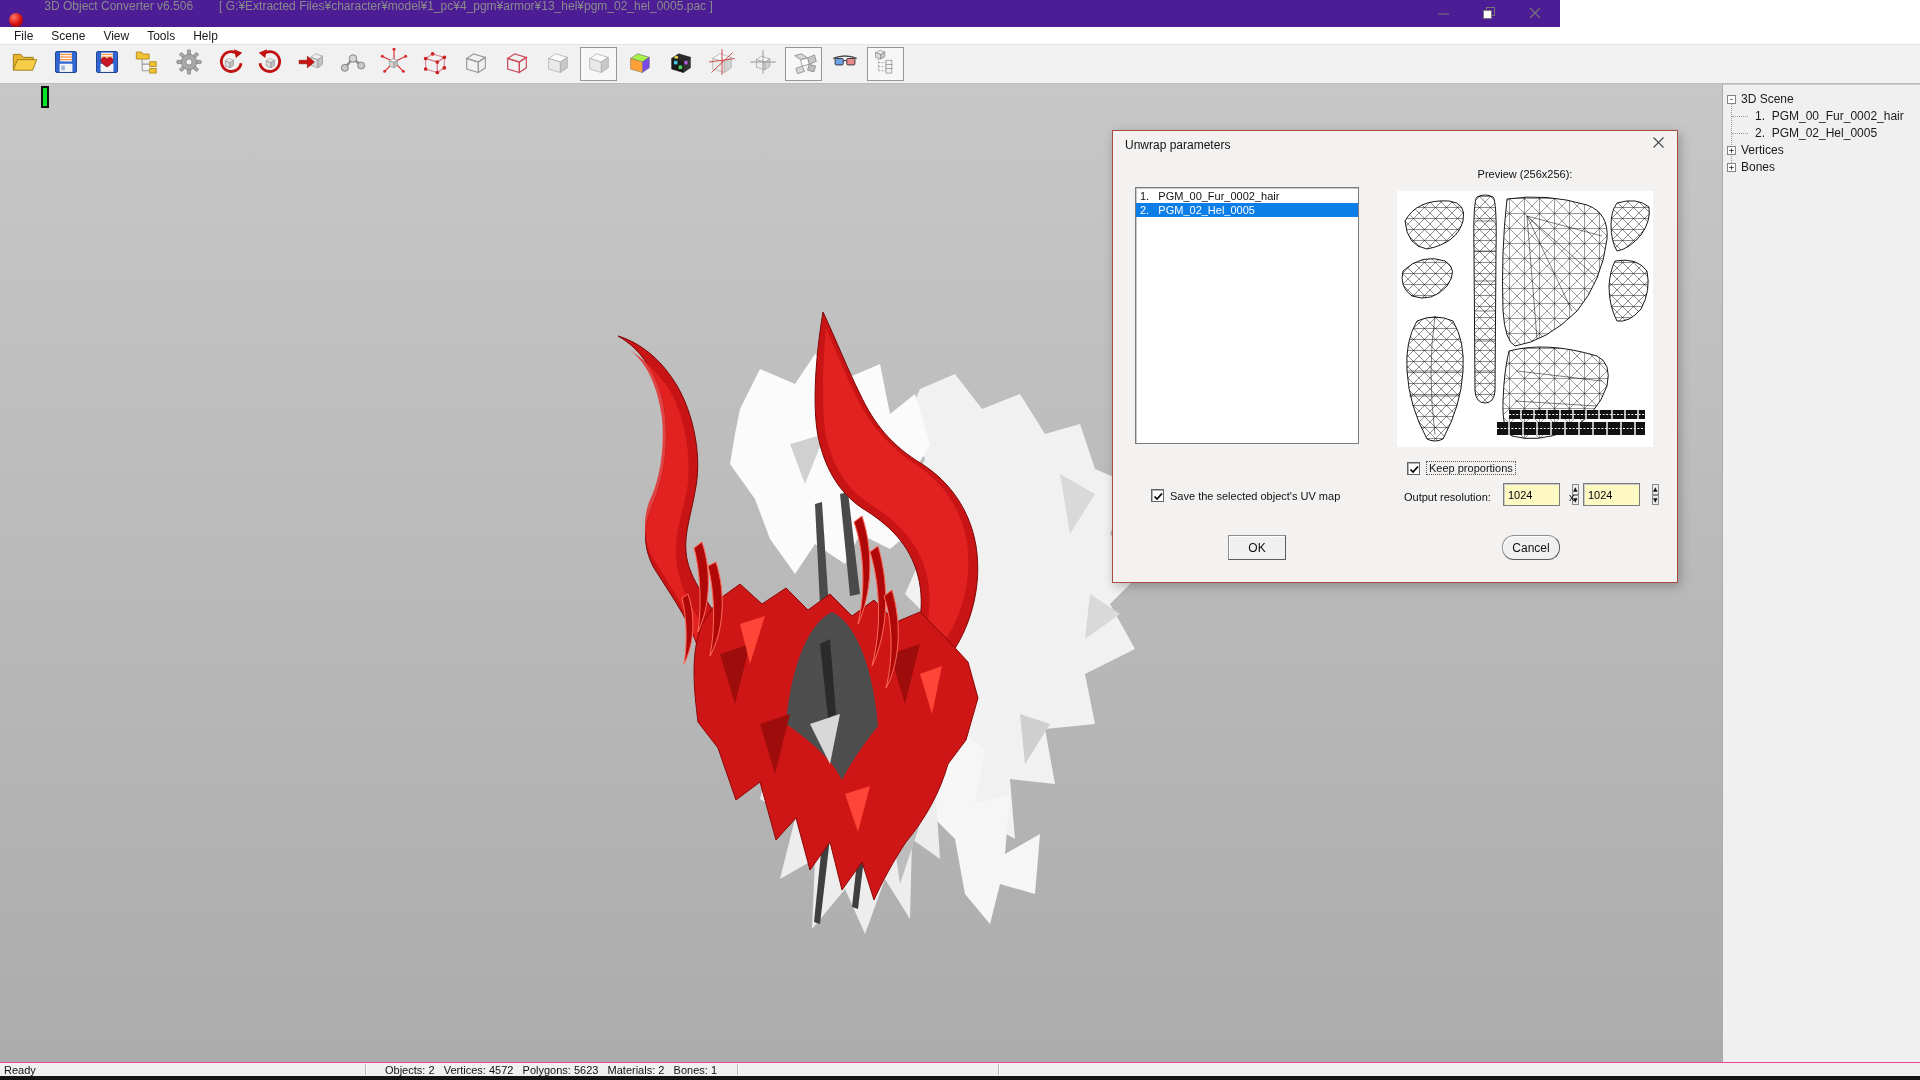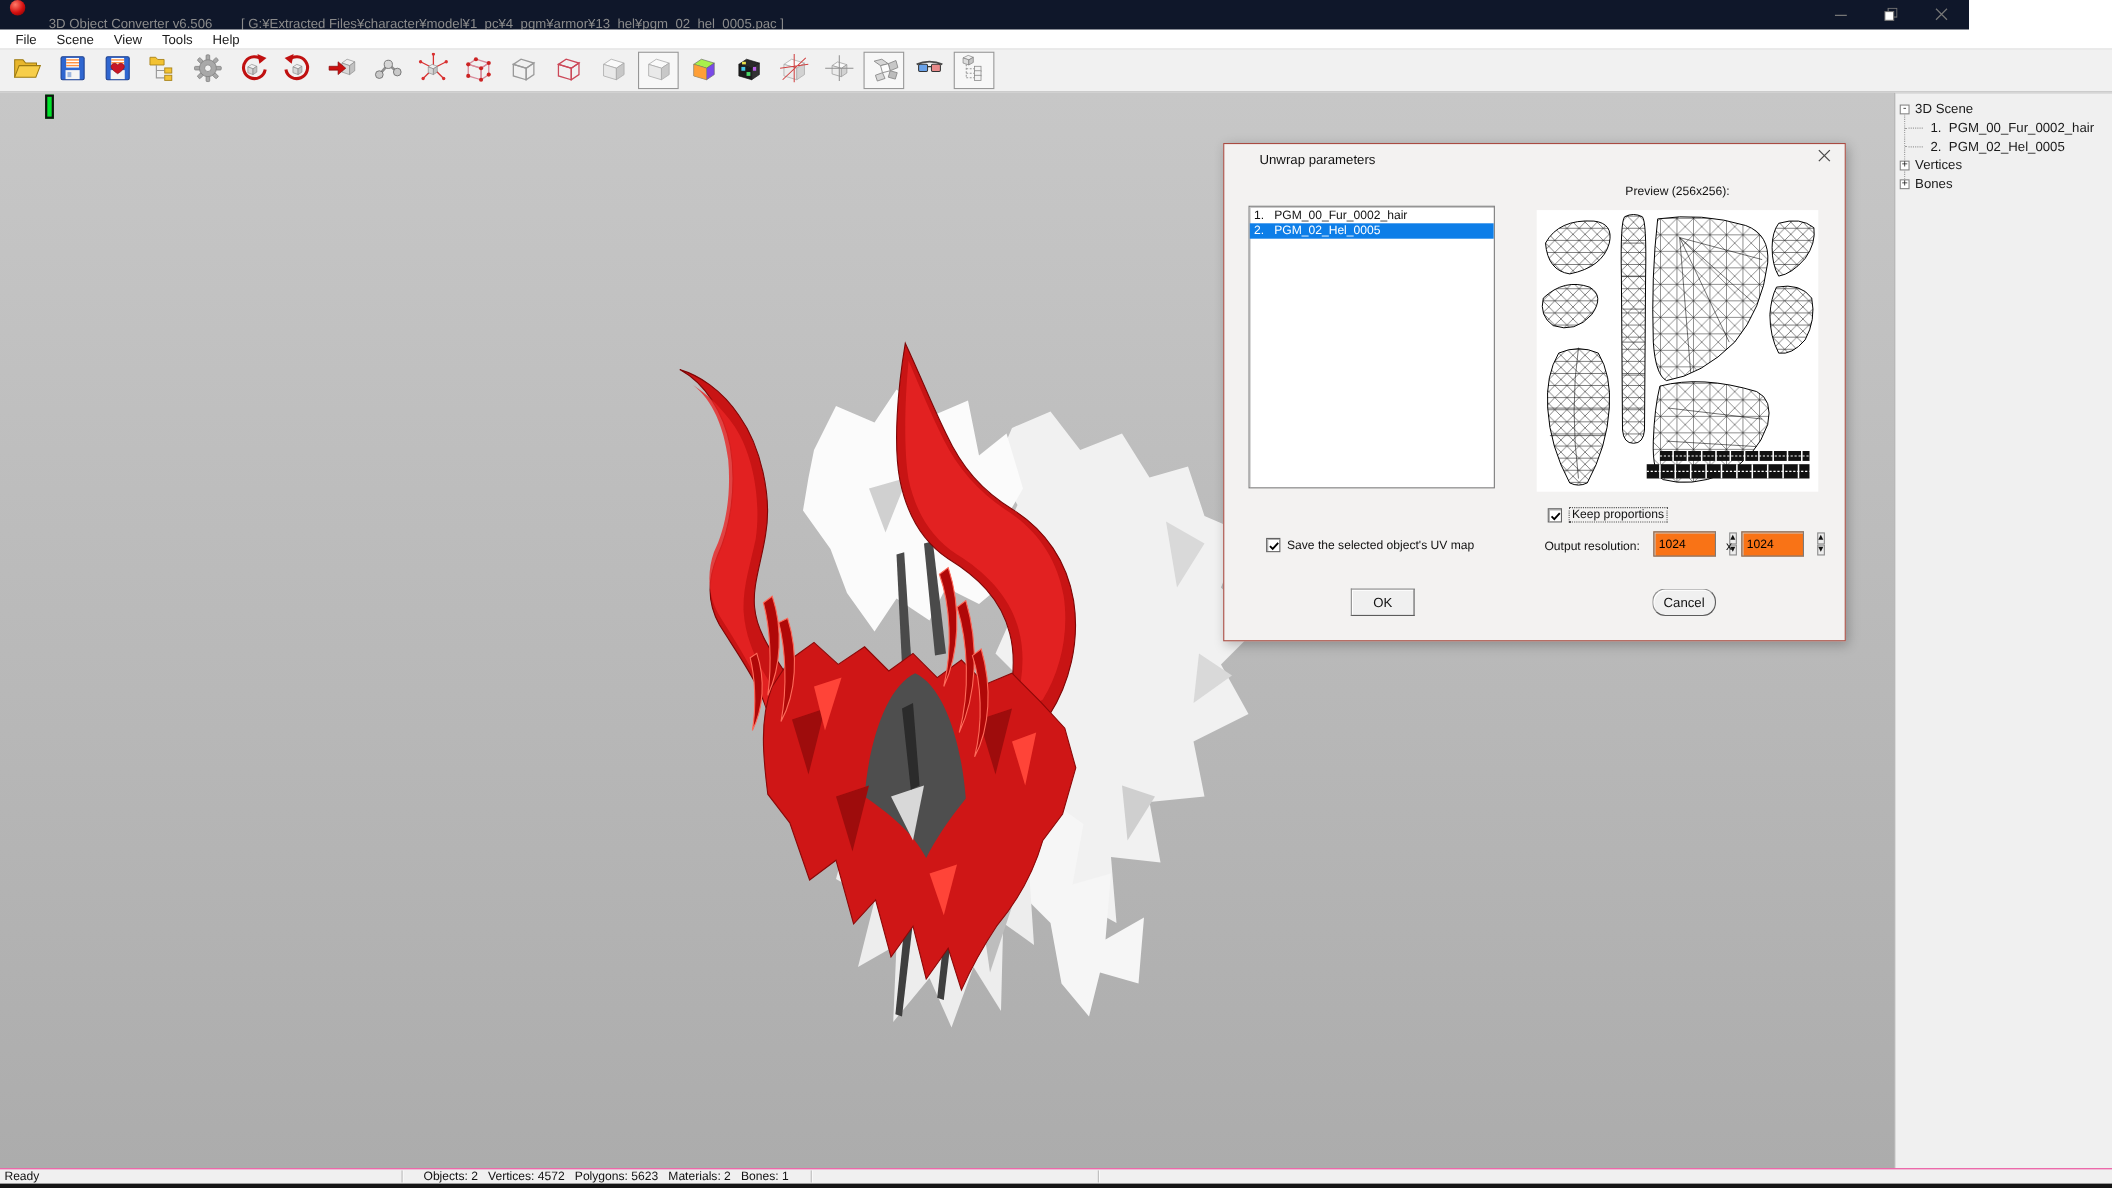--- a/index.html
+++ b/index.html
@@ -1,21 +1,21 @@
 <!DOCTYPE html>
 <html><head>
 <meta charset="utf-8">
 <style>
   * { margin:0; padding:0; box-sizing:border-box; }
   html,body { width:1920px; height:1080px; overflow:hidden; background:#fff;
               font-family:"Liberation Sans", sans-serif; }
 
   
-  #titlebar { position:absolute; left:0; top:0; width:1790px; height:27px; background:#0f172a;
-              display:flex; align-items:flex-start; }
+  #titlebar { position:absolute; left:0; top:0; width:1560px; height:27px; background:#4c1d95;
+              display:flex; align-items:flex-end; }
   #app-icon { width:14px; height:14px; border-radius:50%; margin:0 8px 0 9px;
               background:radial-gradient(circle at 35% 30%, #ff7a68, #d40f0f 55%, #6e0000 100%); }
   #title-text { font-size:12px; color:#8b8b8b; white-space:pre; }
   #title-path { margin-left:26px; }
   .wctl { width:46px; height:26px; display:flex; align-items:center; justify-content:center;
           color:#767676; font-size:13px; }
   #win-controls { position:absolute; right:2px; top:0; display:flex; }
 
   
   #menubar { position:absolute; left:0; top:27px; width:1920px; height:17px; background:#fff;
@@ -54,37 +54,37 @@
                border-top:1px solid #ec4899; font-size:11px; color:#111; }
   .sb-text { position:absolute; top:1px; white-space:pre; }
   .sb-div { position:absolute; top:1px; bottom:1px; width:1px; background:#bcbcbc;
             box-shadow:1px 0 0 #fafafa; }
   #black-strip { position:absolute; left:0; top:1076px; width:1920px; height:4px; background:#141414; }
 
   
   #dialog { position:absolute; left:1112px; top:130px; width:566px; height:453px;
             background:#f3f2f1; border:1px solid #a94b42;
             box-shadow:2px 3px 10px rgba(0,0,0,0.25); }
-  #dlg-title { position:absolute; left:12px; top:7px; font-size:12px; color:#111;margin-left:20px; }
+  #dlg-title { position:absolute; left:12px; top:7px; font-size:12px; color:#111; }
   #dlg-close { position:absolute; right:12px; top:4px; font-size:15px; color:#4d4d4d; }
   #dlg-list { position:absolute; left:22px; top:56px; width:224px; height:257px; background:#fff;
               border:1px solid #7b7b7b; box-shadow:inset 1px 1px 0 #c9c9c9; overflow:hidden;
               padding-top:1px; }
   .lb-item { font-size:11px; line-height:14px; padding-left:4px; white-space:pre; color:#111; }
   .lb-item.sel { background:#0d7ee8; color:#fff; }
   #preview-label { position:absolute; left:284px; top:37px; width:256px; text-align:center;
                    font-size:11px; color:#111; }
   #preview-box { position:absolute; left:284px; top:60px; width:256px; height:256px; background:#fff; }
   .chkrow { position:absolute; display:flex; align-items:center; }
   .chk { width:13px; height:13px; background:#fff; border:1px solid #636363;
          box-shadow:inset 1px 1px 0 #b0b0b0; margin-right:6px; position:relative; }
   .chk svg { position:absolute; left:0; top:0; }
   .chk-label { font-size:11px; color:#111; }
   .focus-dotted { border:1px dotted #555; padding:0 2px; }
-  .spin { position:absolute; width:57px; height:23px; background:#f97316; border:1px solid #7b7b7b;
+  .spin { position:absolute; width:57px; height:23px; background:#fef9c3; border:1px solid #7b7b7b;
           box-shadow:inset 1px 1px 0 #c9c9c9; display:flex;gap:32px; }
   .spin input { border:none; outline:none; width:36px; font-size:11px; padding-left:4px;
                 font-family:"Liberation Sans", sans-serif; background:transparent; }
   .spin-btns { margin-left:auto; width:16px; display:flex; flex-direction:column; }
   .spin-btn { flex:1; background:#ececec; border:1px solid #8a8a8a; font-size:6px; line-height:7px;
               text-align:center; color:#111; font-family:"DejaVu Sans", sans-serif; }
   .xsep { position:absolute; font-size:11px; color:#111; }
   .dlg-btn { position:absolute; width:58px; height:25px; background:#f0f0f0; font-size:12px; color:#111;
              border:1px solid #8e8e8e; border-bottom-color:#5c5c5c; border-right-color:#5c5c5c;
              box-shadow:inset 1px 1px 0 #ffffff; display:flex; align-items:center; justify-content:center; }

